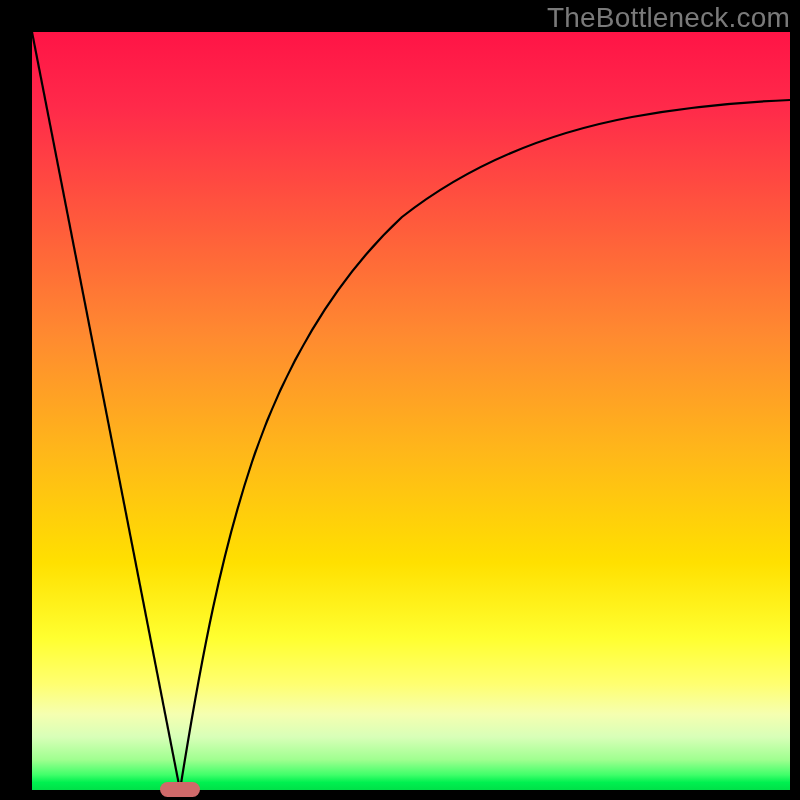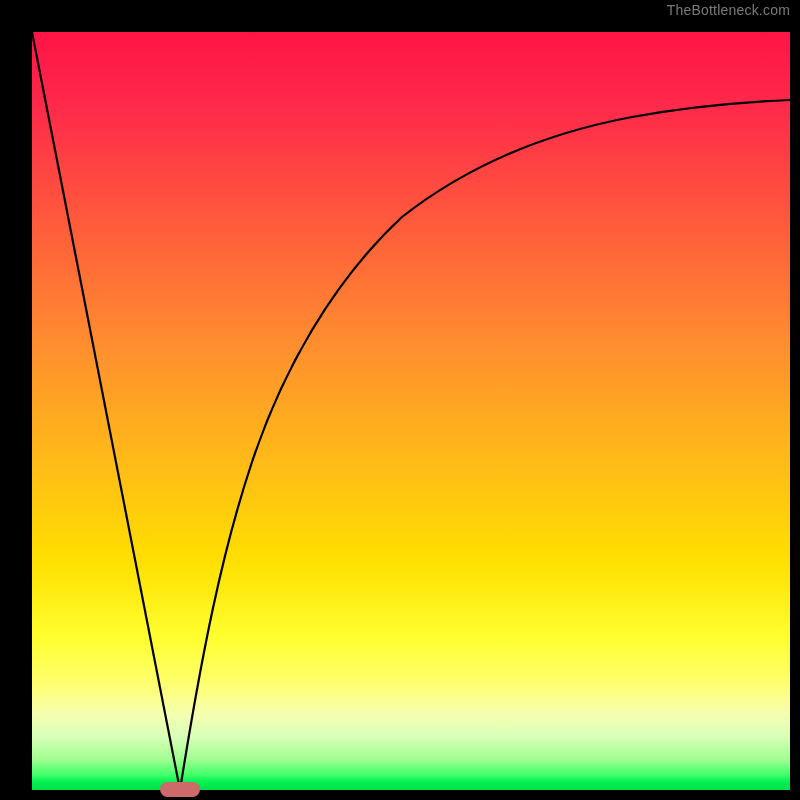--- a/index.html
+++ b/index.html
@@ -37,21 +37,21 @@
       #40ff6a 98%,
       #00f050 99%,
       #00e048 100%
     );
   }
   .watermark {
     position: absolute;
     top: 2px;
     right: 10px;
     font-family: Arial, Helvetica, sans-serif;
-    font-size: 14px;
+    font-size: 28px;
     color: #7a7a7a;
     letter-spacing: 0.2px;
   }
   .marker {
     position: absolute;
     width: 40px;
     height: 15px;
     border-radius: 8px;
     background: #cf6a6a;
     left: 128px;

